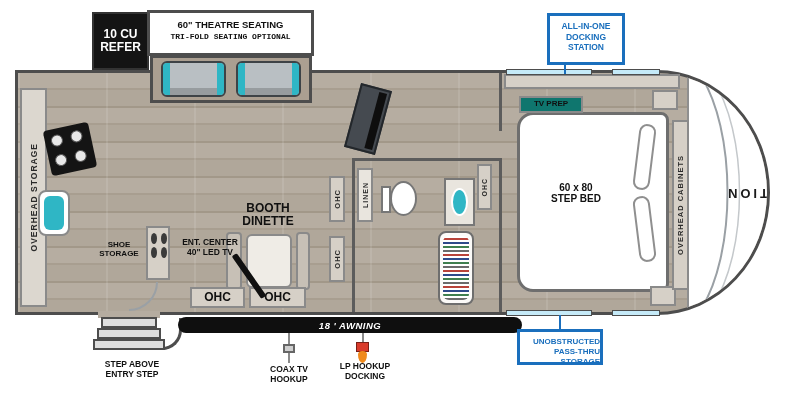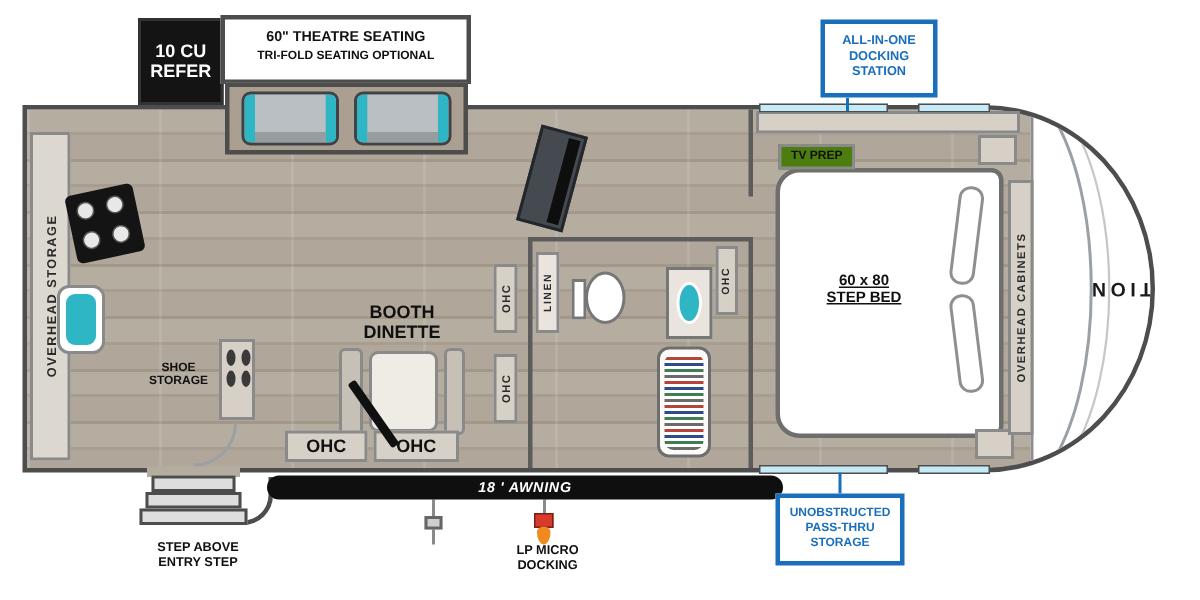--- a/index.html
+++ b/index.html
@@ -2,21 +2,21 @@
 <html><head>
 <meta charset="utf-8">
 <style>
   *{margin:0;padding:0;box-sizing:border-box;}
   html,body{background:#fff;}
   .stage{position:relative;width:800px;height:400px;background:#fff;
     font-family:"Liberation Sans",sans-serif;overflow:hidden;}
   .abs{position:absolute;}
   .lbl{font-weight:bold;color:#101010;text-align:center;line-height:1.12;}
   .fs7{font-size:7px;} .fs75{font-size:7.5px;} .fs8{font-size:8px;}
-  .fs85{font-size:8.5px;} .fs9{font-size:12px;} .fs95{font-size:9.5px;} .fs10{font-size:10px;text-decoration:underline;}
+  .fs85{font-size:8.5px;} .fs9{font-size:12px;} .fs95{font-size:9.5px;} .fs10{font-size:10px;}
   .vtext{writing-mode:vertical-rl;transform:rotate(180deg);font-weight:bold;
     color:#2a2a2a;letter-spacing:1px;white-space:nowrap;}
   .center{display:flex;align-items:center;justify-content:center;}
   .bodyshape{left:15px;top:70px;width:755px;height:245px;z-index:1;
     border:3px solid #4d4d4d;border-radius:0 115px 115px 0 / 0 124px 124px 0;
     overflow:hidden;
     background:
       repeating-linear-gradient(90deg, rgba(255,255,255,0.10) 0 2px, rgba(0,0,0,0) 2px 88px),
       repeating-linear-gradient(180deg, #b6ada1 0 15px, #a89e90 15px 17px, #b0a79a 17px 33px, #a29889 33px 35px);}
   .nose{position:absolute;right:0;top:0;width:80px;height:100%;background:#ffffff;
@@ -59,21 +59,21 @@
     </div>
   </div>
 
   <div class="abs blackbox center lbl fs9" style="left:92px;top:12px;width:57px;height:58px;flex-direction:column;border:2px solid #333;">
     <div style="color:#fff;">10 CU</div>
     <div style="color:#fff;">REFER</div>
   </div>
 
   <div class="abs lbl" style="left:147px;top:10px;width:167px;height:46px;border:3px solid #4d4d4d;background:#fff;z-index:4;padding-top:7px;">
     <div class="fs95">60" THEATRE SEATING</div>
-    <div class="fs8" style="margin-top:2px;">TRI-FOLD SEATING OPTIONAL</div>
+    <div class="fs8" style="margin-top:2px;font-family:Liberation Mono, monospace;">TRI-FOLD SEATING OPTIONAL</div>
   </div>
 
   <div class="abs calloutblue fs85" style="left:527px;top:13px;width:78px;height:52px;padding-top:5px;margin-left:20px;">
     <div>ALL-IN-ONE</div>
     <div>DOCKING</div>
     <div>STATION</div>
   </div>
   <div class="abs" style="left:564px;top:65px;width:2px;height:9px;background:#1a6fbd;z-index:4;"></div>
 
   <div class="abs" style="left:150px;top:55px;width:162px;height:48px;background:#ab9f91;border:3px solid #4d4d4d;z-index:4;display:flex;gap:10px;padding:3px 8px;">
@@ -128,20 +128,24 @@
   </div>
   <div class="abs lbl fs8" style="left:92px;top:241px;width:54px;z-index:3;">
     <div>SHOE</div>
     <div>STORAGE</div>
   </div>
 
   <div class="abs" style="left:352px;top:86px;width:32px;height:66px;background:#454a50;border:2px solid #23272b;transform:rotate(15deg);z-index:2;">
     <div style="position:absolute;right:2px;top:2px;bottom:2px;width:8px;background:#0e0e0e;"></div>
   </div>
 
+  <div class="abs lbl fs85" style="left:170px;top:238px;width:80px;z-index:3;">
+    <div>ENT. CENTER</div>
+    <div>40" LED TV</div>
+  </div>
   <div class="abs" style="left:246px;top:250px;width:6px;height:52px;background:#101010;border-radius:2px;transform:rotate(-35deg);z-index:3;"></div>
 
   <div class="abs lbl fs9" style="left:228px;top:202px;width:80px;z-index:3;">
     <div>BOOTH</div>
     <div>DINETTE</div>
   </div>
   <div class="abs" style="left:226px;top:232px;width:16px;height:58px;background:#c7c0b6;border:2px solid #8a8a8a;border-radius:4px;z-index:2;"></div>
   <div class="abs" style="left:246px;top:234px;width:46px;height:54px;background:#efece6;border:2px solid #8a8a8a;border-radius:6px;z-index:2;"></div>
   <div class="abs" style="left:296px;top:232px;width:14px;height:58px;background:#c7c0b6;border:2px solid #8a8a8a;border-radius:4px;z-index:2;"></div>
 
@@ -167,21 +171,21 @@
     <div style="width:17px;height:28px;background:#2fb6c5;border:2px solid #fff;border-radius:50%;"></div>
   </div>
   <div class="abs cab center" style="left:477px;top:164px;width:15px;height:46px;z-index:2;">
     <span class="vtext fs7">OHC</span>
   </div>
   <div class="abs" style="left:438px;top:231px;width:36px;height:74px;background:#fbfaf8;border:2px solid #6e6e6e;border-radius:8px;z-index:2;">
     <div class="hangers"></div>
   </div>
 
   <div class="abs cab" style="left:504px;top:74px;width:176px;height:15px;z-index:2;"></div>
-  <div class="abs cab center lbl fs8" style="left:519px;top:96px;width:51px;height:17px;background:#4d7c0f;z-index:3;">
+  <div class="abs cab center lbl fs8" style="left:519px;top:96px;width:64px;height:17px;background:#0f766e;z-index:3;">
     <div>TV PREP</div>
   </div>
   <div class="abs" style="left:517px;top:112px;width:152px;height:180px;background:#fff;border:3px solid #6e6e6e;border-radius:16px 8px 8px 16px;z-index:2;"></div>
   <div class="abs" style="left:636px;top:124px;width:17px;height:66px;background:#fff;border:2px solid #8f8f8f;border-radius:8px;transform:rotate(7deg);z-index:3;"></div>
   <div class="abs" style="left:636px;top:196px;width:17px;height:66px;background:#fff;border:2px solid #8f8f8f;border-radius:8px;transform:rotate(-7deg);z-index:3;"></div>
   <div class="abs lbl fs10" style="left:528px;top:182px;width:96px;z-index:3;">
     <div>60 x 80</div>
     <div>STEP BED</div>
   </div>
   <div class="abs cab" style="left:652px;top:90px;width:26px;height:20px;z-index:2;"></div>
@@ -201,29 +205,33 @@
   <div class="abs step" style="left:97px;top:328px;width:64px;height:11px;"></div>
   <div class="abs step" style="left:93px;top:339px;width:72px;height:11px;"></div>
   <div class="abs" style="left:162px;top:318px;width:20px;height:32px;border-right:3px solid #4d4d4d;border-bottom:3px solid #4d4d4d;border-radius:0 0 20px 0;z-index:3;"></div>
   <div class="abs lbl fs85" style="left:84px;top:360px;width:96px;z-index:3;text-align:center;">
     <div>STEP ABOVE</div>
     <div>ENTRY STEP</div>
   </div>
 
   <div class="abs" style="left:288px;top:333px;width:2px;height:30px;background:#8a8a8a;z-index:3;"></div>
   <div class="abs" style="left:283px;top:344px;width:12px;height:9px;background:#cfcfcf;border:2px solid #666;z-index:3;"></div>
+  <div class="abs lbl fs85" style="left:244px;top:365px;width:90px;z-index:3;">
+    <div>COAX TV</div>
+    <div>HOOKUP</div>
+  </div>
 
   <div class="abs" style="left:362px;top:333px;width:2px;height:10px;background:#8a8a8a;z-index:3;"></div>
   <div class="abs" style="left:356px;top:342px;width:13px;height:10px;background:#d93b2b;border:1px solid #7a1f16;z-index:3;"></div>
   <div class="abs" style="left:358px;top:351px;width:9px;height:12px;background:#f08a1d;border-radius:50% 50% 50% 50%/30% 30% 70% 70%;z-index:3;"></div>
   <div class="abs lbl fs85" style="left:328px;top:362px;width:74px;z-index:3;">
-    <div>LP MICRO</div>
+    <div>LP HOOKUP</div>
     <div>DOCKING</div>
   </div>
 
   <div class="abs" style="left:559px;top:315px;width:2px;height:14px;background:#1a6fbd;z-index:4;"></div>
-  <div class="abs calloutblue fs8" style="left:517px;top:329px;width:86px;height:48px;padding-top:5px;">
+  <div class="abs calloutblue fs8" style="left:517px;top:329px;width:86px;height:36px;padding-top:5px;text-align:right;">
     <div>UNOBSTRUCTED</div>
     <div>PASS-THRU</div>
     <div>STORAGE</div>
   </div>
 
 </div>
 
 </body></html>

